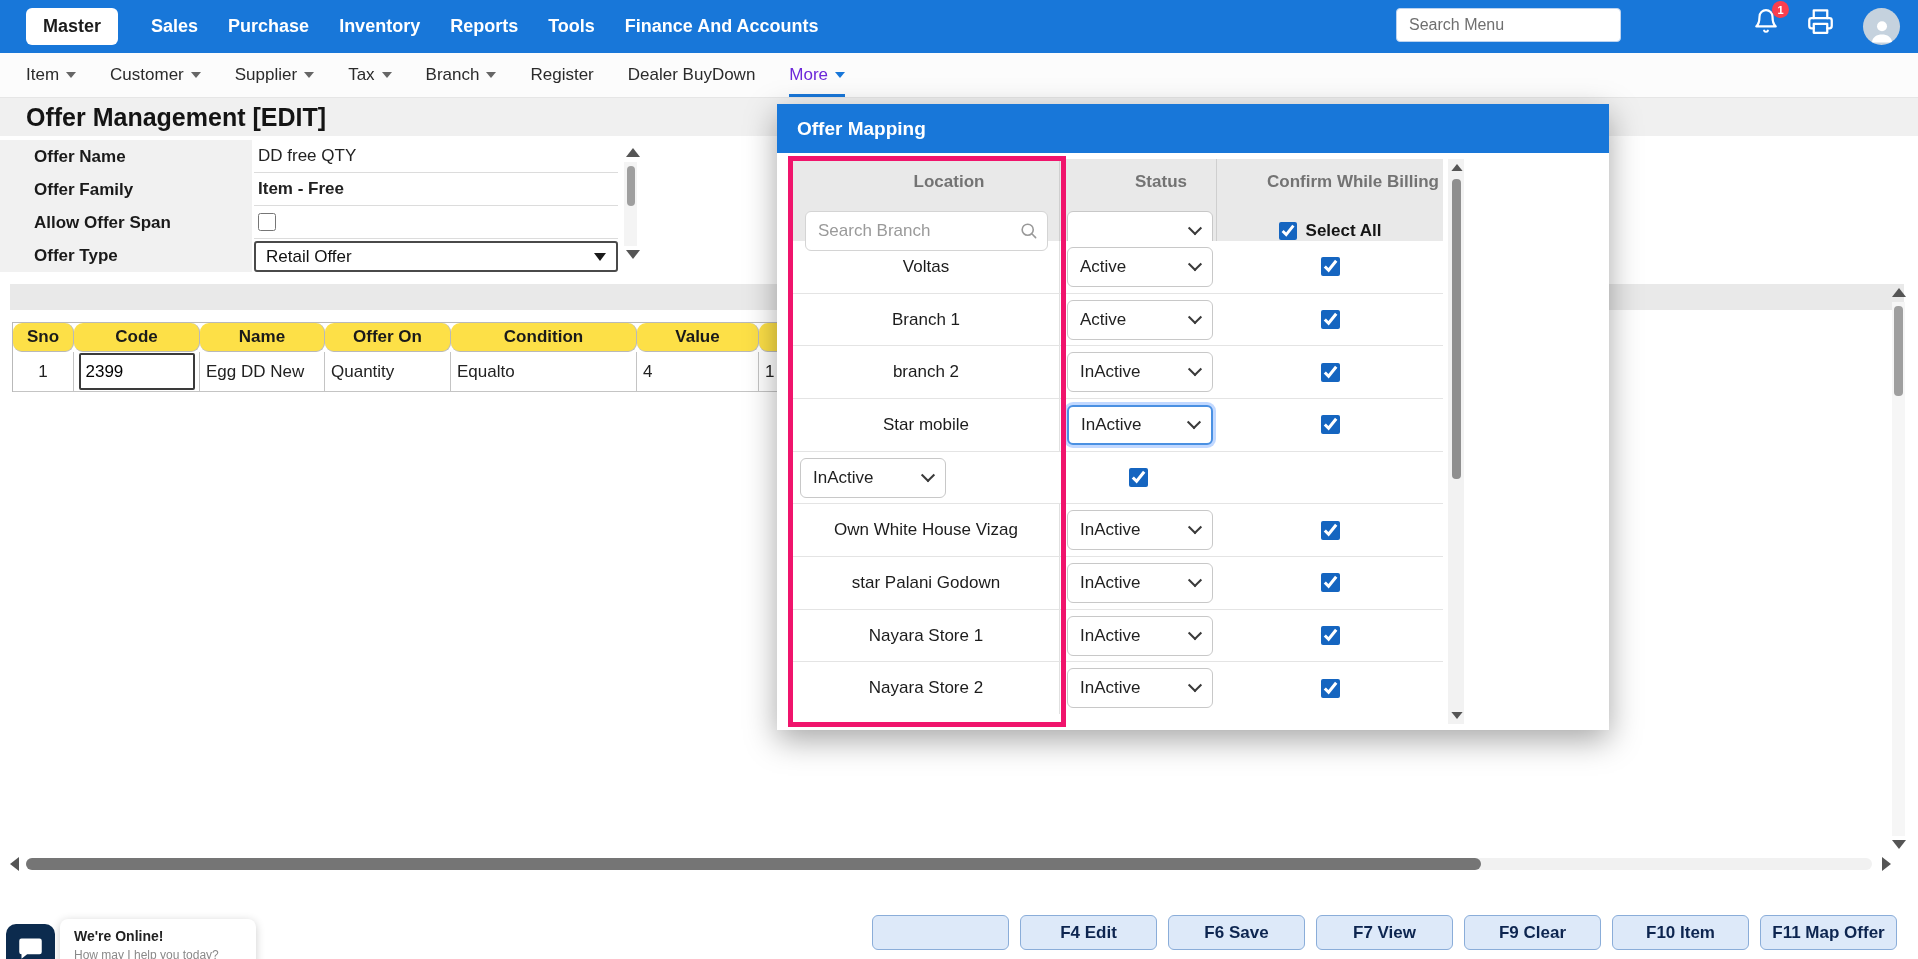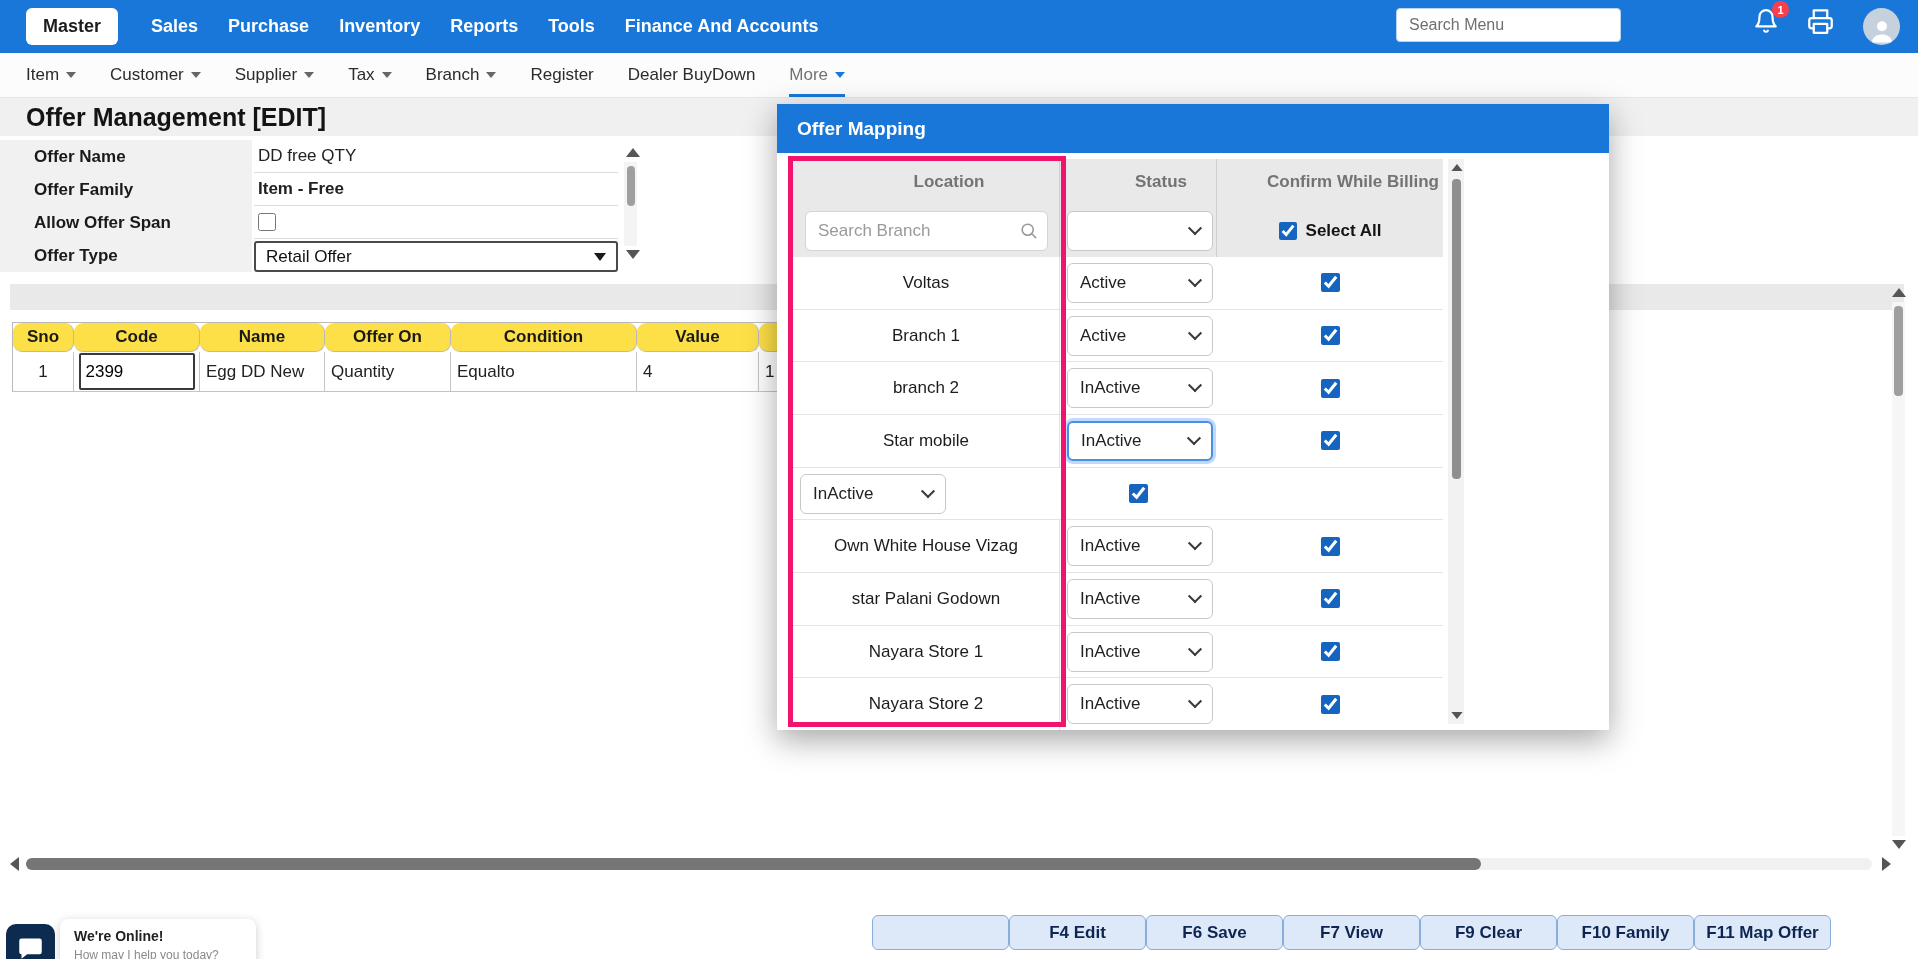--- a/index.html
+++ b/index.html
@@ -26,21 +26,21 @@
   .printer-wrap { width:28px; height:28px; margin-right:28px; cursor:pointer; }
   .avatar { width:37px; height:37px; border-radius:50%; background:#c5d2de; overflow:hidden;
             display:flex; align-items:flex-end; justify-content:center; cursor:pointer; }
 
   
   .menubar { position:absolute; top:53px; left:0; width:1918px; height:45px; background:#fcfcfc;
              border-bottom:1px solid #e6e6e6; display:flex; align-items:stretch; padding-left:26px;
              font-size:17px; color:#2b2b2b; }
   .mb-item { display:flex; align-items:center; margin-right:34px; border-bottom:3px solid transparent;
              padding-top:3px; cursor:pointer; white-space:nowrap; }
-  .mb-item.active { color:#737373; border-bottom-color:#1877d9;align-items:center; }
+  .mb-item.active { color:#6d28d9; border-bottom-color:#1877d9;align-items:center; }
   .caret { width:0; height:0; border-left:5px solid transparent; border-right:5px solid transparent;
            border-top:6px solid #666; margin-left:7px; }
   .mb-item.active .caret { border-top-color:#1877d9; }
 
   
   .pagetitle { position:absolute; top:98px; left:0; width:1918px; height:38px; background:#f0f0f0;
                display:flex; align-items:center; padding-left:26px; font-size:25px; font-weight:700; color:#141414; }
 
   
   .form-row { position:absolute; left:0; height:33px; display:flex; }
@@ -79,21 +79,21 @@
          border-right:1px solid #c4c4c4; border-bottom:1px solid #c4c4c4; color:#222; }
   .otd.center { justify-content:center; padding:0; }
   .code-input { width:116px; height:37px; border:2px solid #3a3a3a; border-radius:2px; font-size:17px;
                 padding:0 5px; outline:none; font-family:"Liberation Sans", sans-serif; }
 
   
   .hscroll-track { position:absolute; left:26px; top:858px; width:1846px; height:12px; background:#f1f1f1; border-radius:6px; }
   .hscroll-thumb { position:absolute; left:26px; top:858px; width:1455px; height:12px; background:#757575; border-radius:6px; cursor:pointer; }
 
   
-  .footer-bar { position:absolute; left:872px; top:915px; display:flex; }
+  .footer-bar { position:absolute; left:872px; top:915px; display:flex; gap:11px; }
   .fbtn { width:137px; height:35px; background:#dde9f9; border:1px solid #8aadd9; border-radius:6px;
           font-weight:700; font-size:17px; color:#0d2550; display:flex; align-items:center; justify-content:center;
           cursor:pointer; font-family:"Liberation Sans", sans-serif; }
 
   
   .chat-btn { position:absolute; left:6px; top:924px; width:49px; height:49px; background:#0c2b4e;
               border-radius:10px; display:flex; align-items:center; justify-content:center; cursor:pointer; z-index:60; }
   .chat-card { position:absolute; left:60px; top:919px; width:196px; height:62px; background:#fff; border-radius:8px;
                box-shadow:0 2px 10px rgba(0,0,0,.2); padding:9px 14px; z-index:60; cursor:pointer; }
   .chat-title { font-weight:700; font-size:14px; color:#222; }
@@ -114,21 +114,21 @@
   .m-search input::placeholder { color:#9a9a9a; }
   .m-search svg { position:absolute; right:10px; top:10px; }
   .dd { background:#fff; border:1px solid #c8c8c8; border-radius:6px; height:40px; display:flex; align-items:center;
         padding:14px 12px; font-size:17px; color:#222; cursor:pointer; }
   .chev { width:10px; height:10px; border-right:2px solid #3a3a3a; border-bottom:2px solid #3a3a3a;
           transform:rotate(45deg) translate(-2px,-2px); margin-left:auto; }
   .dd.focused { border:2px solid #4a90e2; box-shadow:0 0 0 3px rgba(77,144,254,.35); }
   .selectall { position:absolute; left:440px; top:52px; width:226px; height:52px; display:flex;
                align-items:center; justify-content:center; gap:9px; background:#e9e9e9; }
   .selectall span { font-weight:700; font-size:17px; color:#141414; }
-  .mrows { position:absolute; left:16px; top:104px; width:650px; height:473px; display:flex; flex-direction:column; }
+  .mrows { position:absolute; left:16px; top:88px; width:650px; height:473px; display:flex; flex-direction:column; }
   .mrow { flex:1 1 0; display:grid; grid-template-columns:267px 157px 226px; align-items:center;
           border-bottom:1px solid #e4e4e4; background:#fff; }
   .mrow:last-child { border-bottom:none; }
   .mloc { height:100%; display:flex; align-items:center; justify-content:center; font-size:17px; color:#1c1c1c;
           border-right:1px solid #e0e0e0; }
   .mstatus { padding-left:7px; }
   .mstatus .dd { width:146px; }
   .mcheck { display:flex; align-items:center; justify-content:center; }
   .mcheck input { width:19px; height:19px; }
   .m-scroll { position:absolute; left:671px; top:6px; width:16px; height:565px; background:#f2f2f2; }
@@ -277,21 +277,21 @@
   <div class="hscroll-track"></div>
   <div class="hscroll-thumb"></div>
   <div class="tri-right abs" style="left:1882px; top:857px;"></div>
 
   <div class="footer-bar">
     <button class="fbtn"></button>
     <button class="fbtn">F4 Edit</button>
     <button class="fbtn">F6 Save</button>
     <button class="fbtn">F7 View</button>
     <button class="fbtn">F9 Clear</button>
-    <button class="fbtn">F10 Family</button>
+    <button class="fbtn">F10 Item</button>
     <button class="fbtn">F11 Map Offer</button>
   </div>
 
   <div class="chat-btn">
     <svg width="27" height="27" viewBox="0 0 24 24" fill="#fff">
         <path d="M4 3h16a2 2 0 0 1 2 2v10a2 2 0 0 1-2 2H9l-5 4v-4H4a2 2 0 0 1-2-2V5a2 2 0 0 1 2-2z"></path>
       </svg>
   </div>
   <div class="chat-card">
     <div class="chat-title">We're Online!</div>

